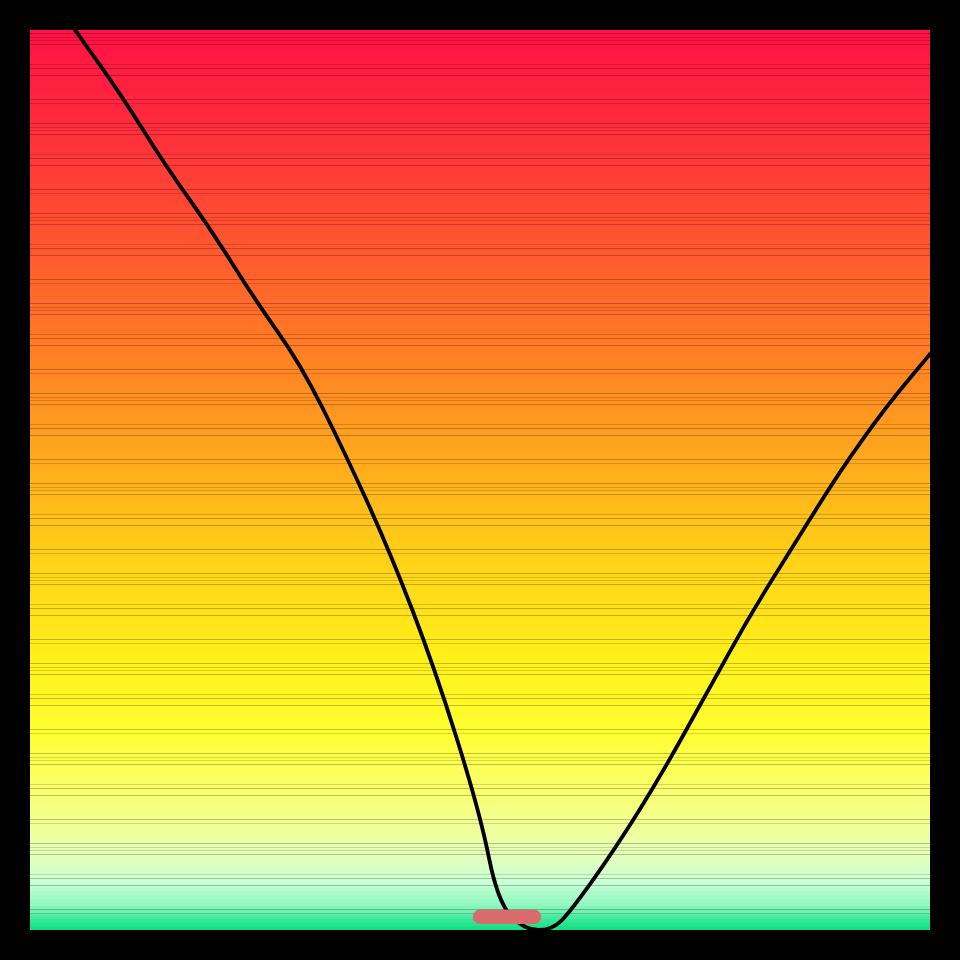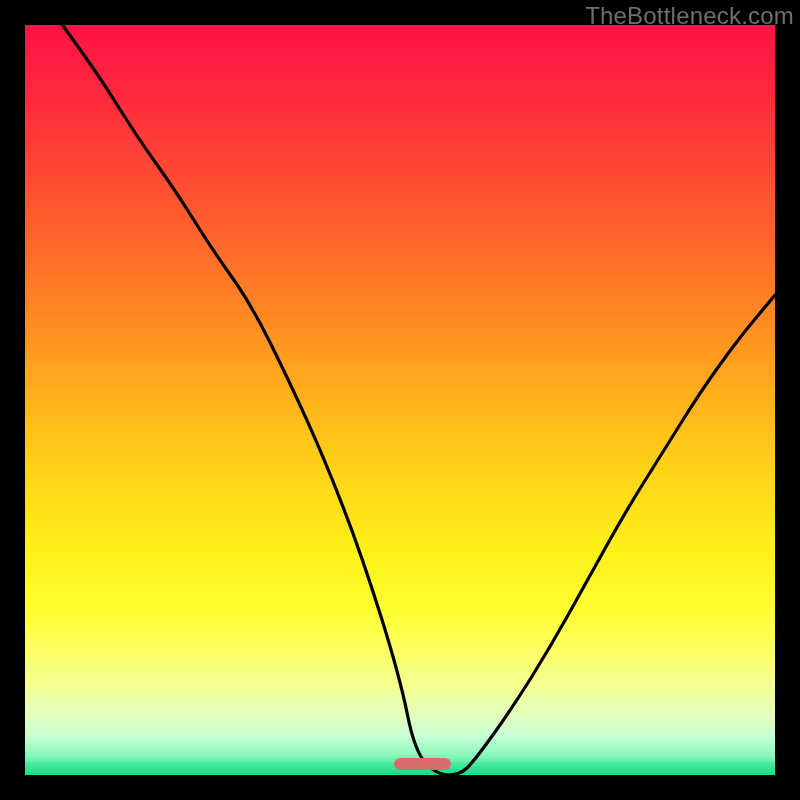--- a/index.html
+++ b/index.html
@@ -327,15 +327,14 @@
       </div>
 
     <svg class="curve-svg" viewBox="0 0 750 750" preserveAspectRatio="none">
       <path id="curve-path" d="M 37.5 0.0 Q 37.5 0.0 56.3 26.3 Q 75.0 52.5 93.8 82.5 Q 112.5 112.5 131.3 138.8 Q 150.0 165.0 168.8 195.0 Q 187.5 225.0 206.3 251.3 Q 225.0 277.5 243.8 315.0 Q 262.5 352.5 281.3 393.8 Q 300.0 435.0 318.8 483.8 Q 337.5 532.5 356.3 592.5 Q 375.0 652.5 382.5 690.0 Q 390.0 727.5 401.3 738.8 Q 412.5 750.0 423.8 750.0 Q 435.0 750.0 442.5 742.5 Q 450.0 735.0 468.8 708.8 Q 487.5 682.5 506.3 652.5 Q 525.0 622.5 543.8 588.8 Q 562.5 555.0 581.3 521.3 Q 600.0 487.5 618.8 457.5 Q 637.5 427.5 656.3 397.5 Q 675.0 367.5 693.8 341.3 Q 712.5 315.0 731.3 292.5 T 750.0 270.0" fill="none" stroke="#000000" stroke-width="3.2" stroke-linejoin="round" stroke-linecap="round"></path>
     </svg>
 
     <div class="marker" id="optimal-marker" style="width: 56.25px; left: 369.375px; top: 732.75px; background: rgb(216, 107, 107);"></div>
 
   </div>
 
-  <div class="watermark">TheBottleneck.com</div>
 
 </div>
 
 </body></html>

